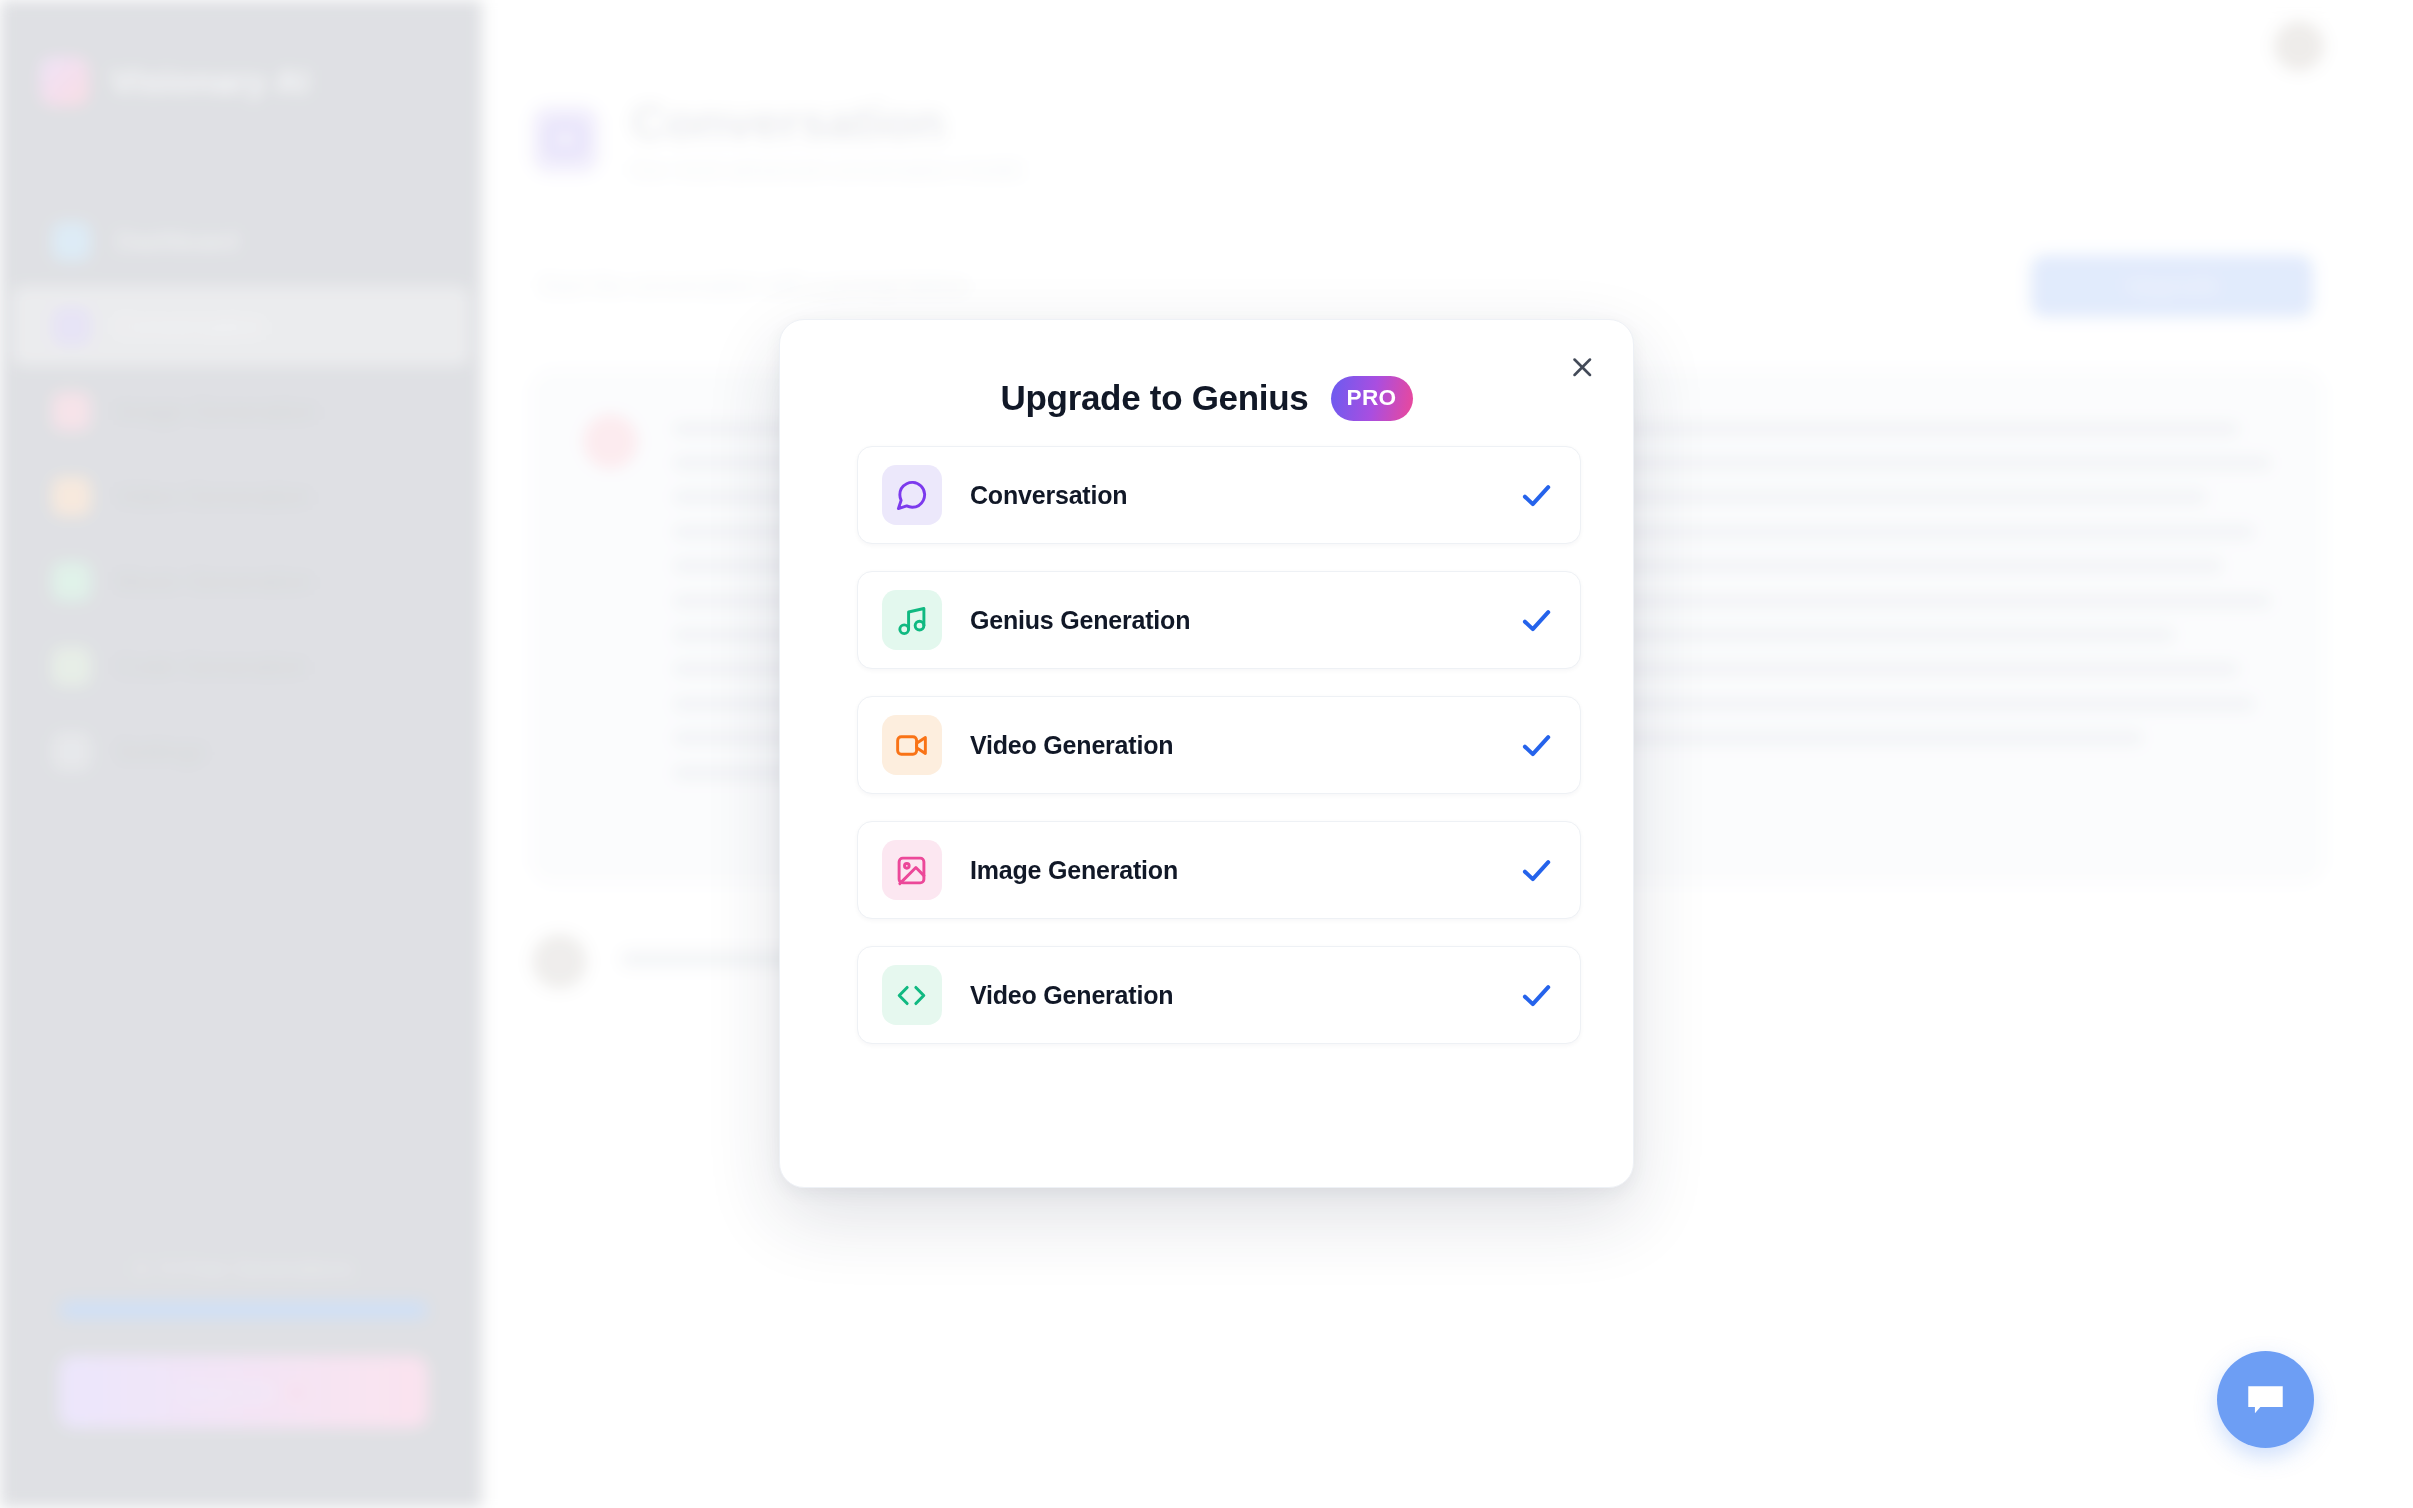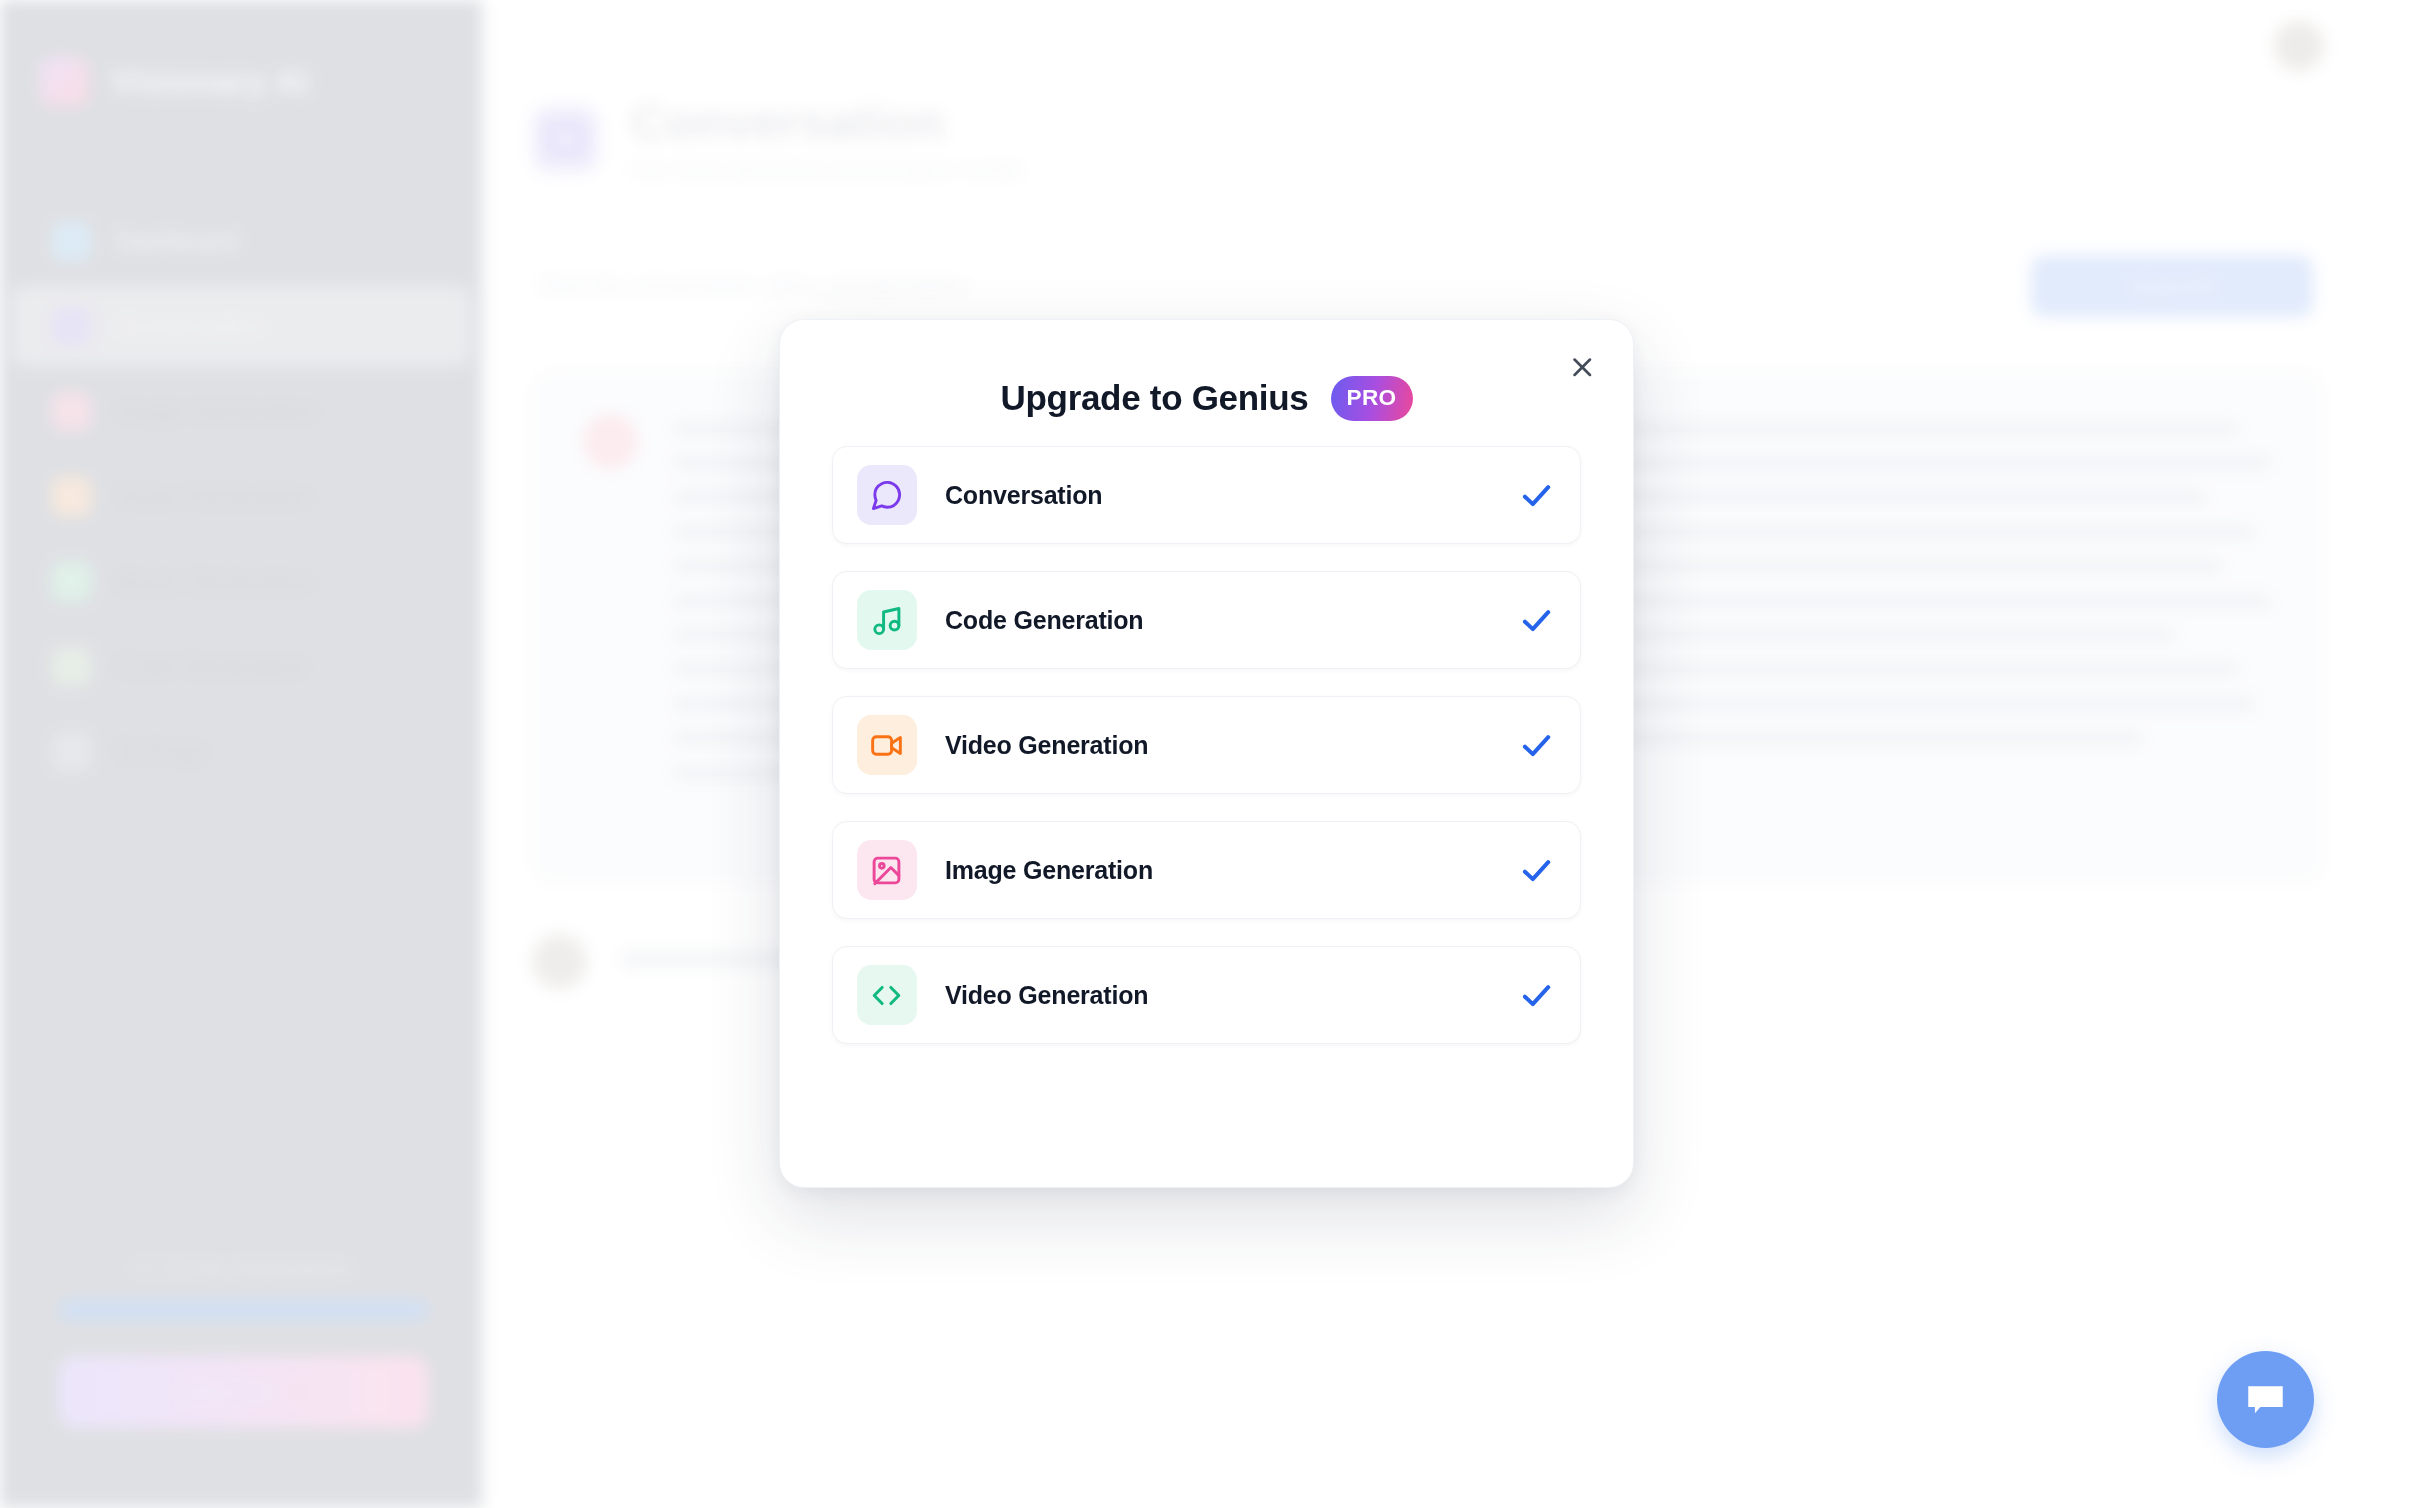--- a/index.html
+++ b/index.html
@@ -323,21 +323,21 @@
     width: 82px;
     height: 45px;
     border-radius: 22.6px;
     background: linear-gradient(100deg,#6a5cf0 0%, #a94ee0 52%, #ec4899 100%);
     color: #ffffff;
     font-size: 22.6px;
     font-weight: bold;
     letter-spacing: 0.3px;
   }
 
-  .tools { padding: 25px 52px 0 52px; }
+  .tools { padding: 25px 52px 0 52px; margin-left: 25px; }
 
   .tool-row {
     height: 98px;
     margin-bottom: 27px;
     border: 0.8px solid #eef1f5;
     border-radius: 15px;
     background: #ffffff;
     box-shadow: 0 1.7px 4.2px rgba(24,32,56,0.035);
     display: flex;
     align-items: center;
@@ -520,21 +520,21 @@
       </div>
 
       <div class="tool-row">
         <div class="tool-icon" style="background:#e3f8ee">
           <svg width="35" height="35" viewBox="0 0 24 24" fill="none" stroke="#10b981" stroke-width="2" stroke-linecap="round" stroke-linejoin="round">
             <circle cx="7" cy="18" r="3"></circle>
             <circle cx="17.5" cy="15.5" r="3"></circle>
             <path d="M10 18V6.2l10.5-2.4v11.7"></path>
           </svg>
         </div>
-        <div class="tool-label">Code Generation</div>
+        <div class="tool-label">Genius Generation</div>
         <svg class="tool-check" viewBox="0 0 24 24" fill="none" stroke="#2563eb" stroke-width="2.6" stroke-linecap="round" stroke-linejoin="round">
           <polyline points="4.5,12.8 9.6,17.6 19.6,6.6"></polyline>
         </svg>
       </div>
 
       <div class="tool-row">
         <div class="tool-icon" style="background:#fdeede">
           <svg width="35" height="35" viewBox="0 0 24 24" fill="none" stroke="#f97316" stroke-width="2" stroke-linecap="round" stroke-linejoin="round">
             <rect x="2.5" y="6" width="13" height="12" rx="2.5"></rect>
             <path d="M15.5 10.5 21.5 6.5v11l-6-4z"></path>

